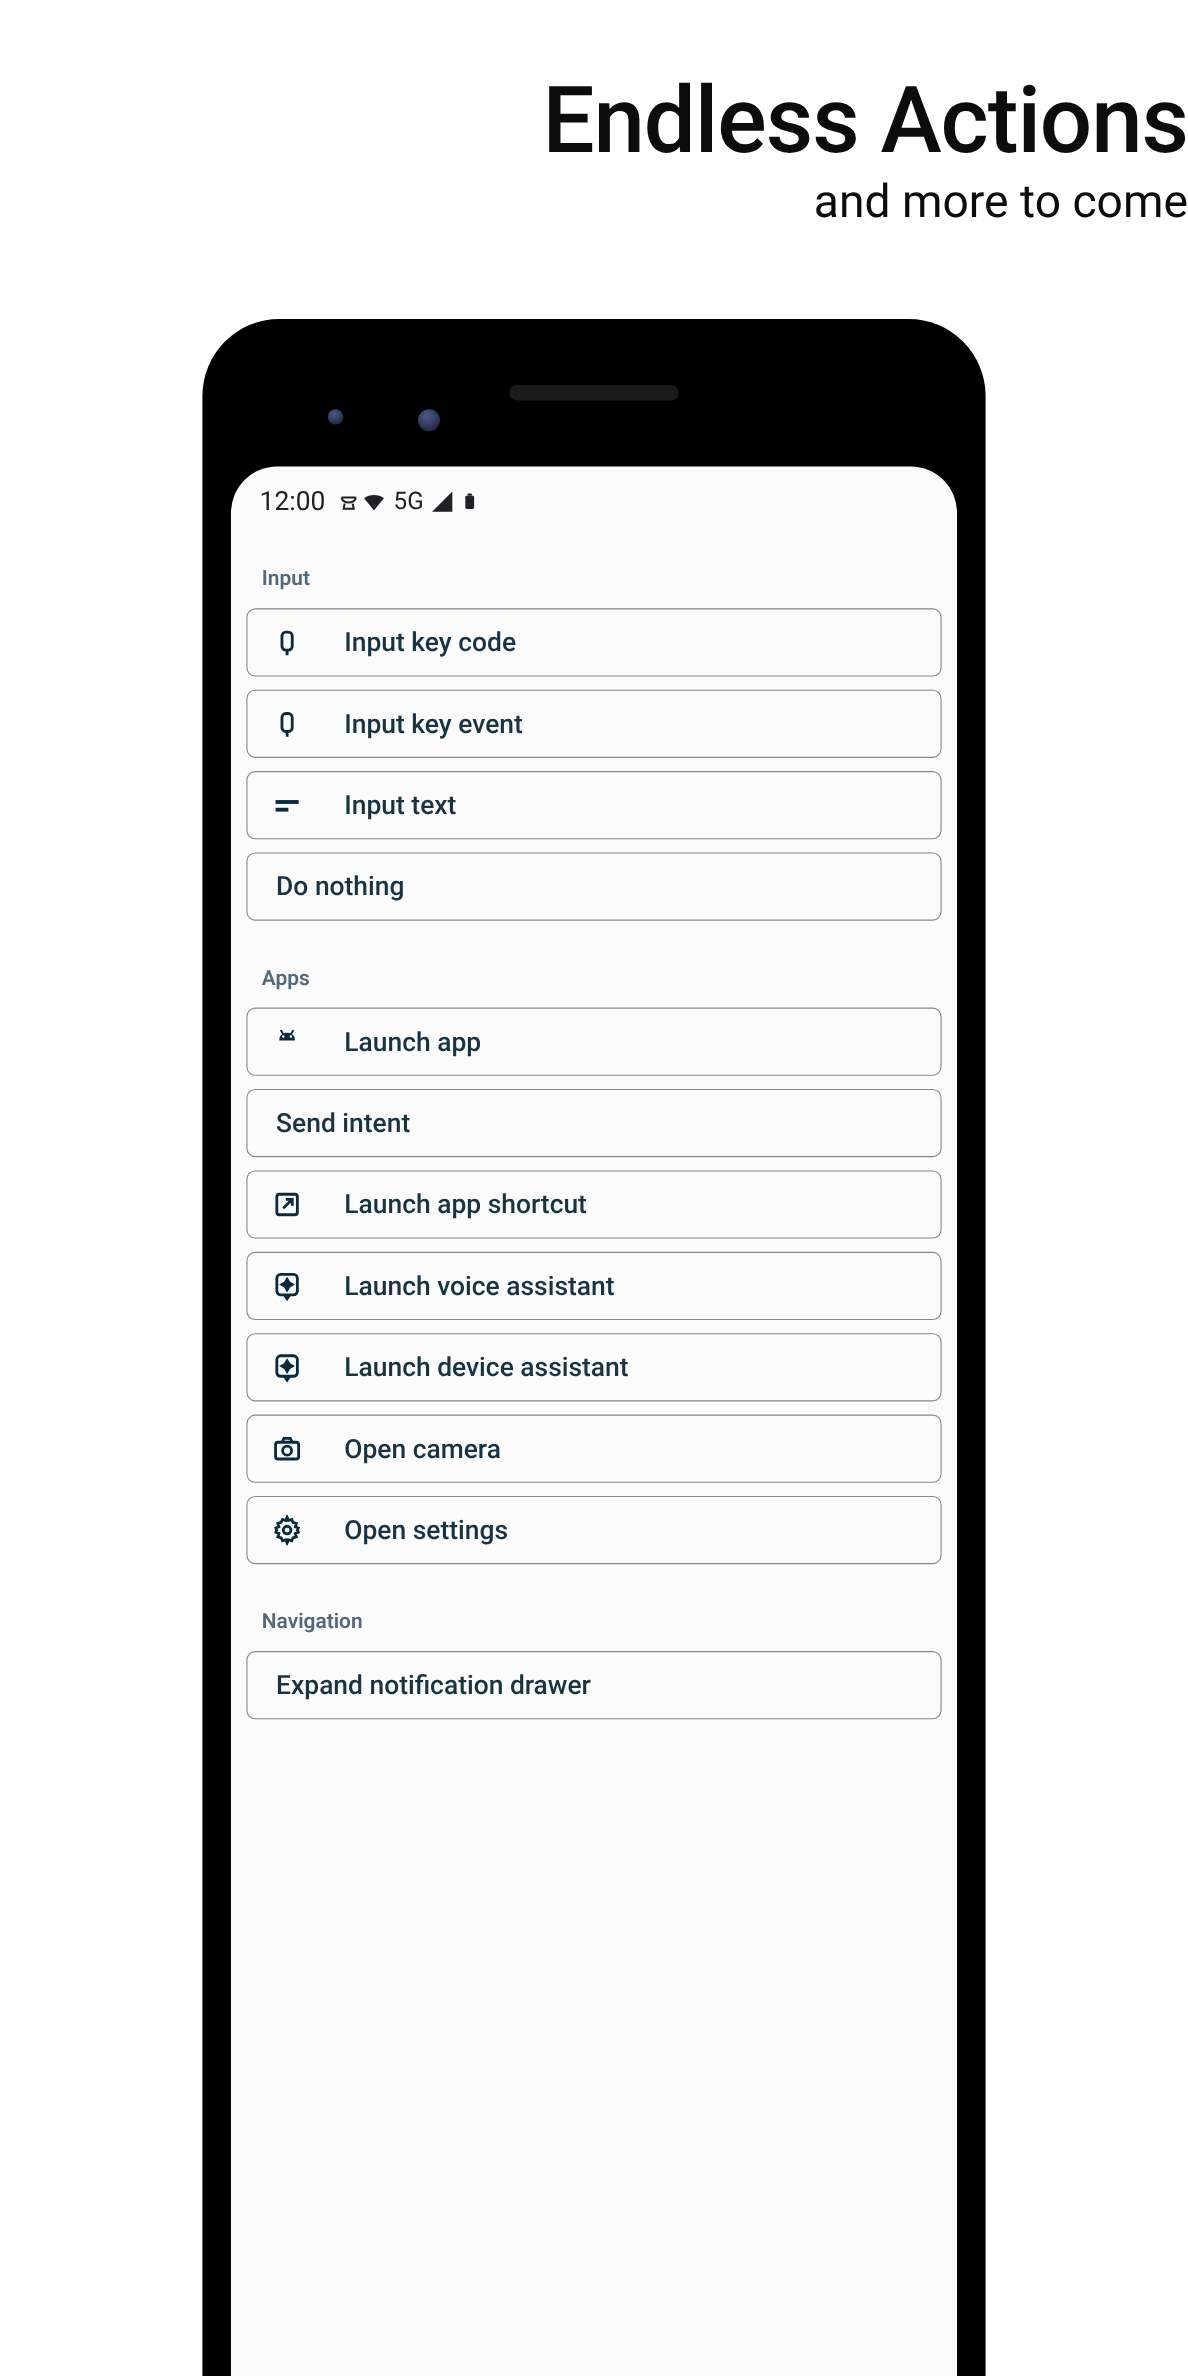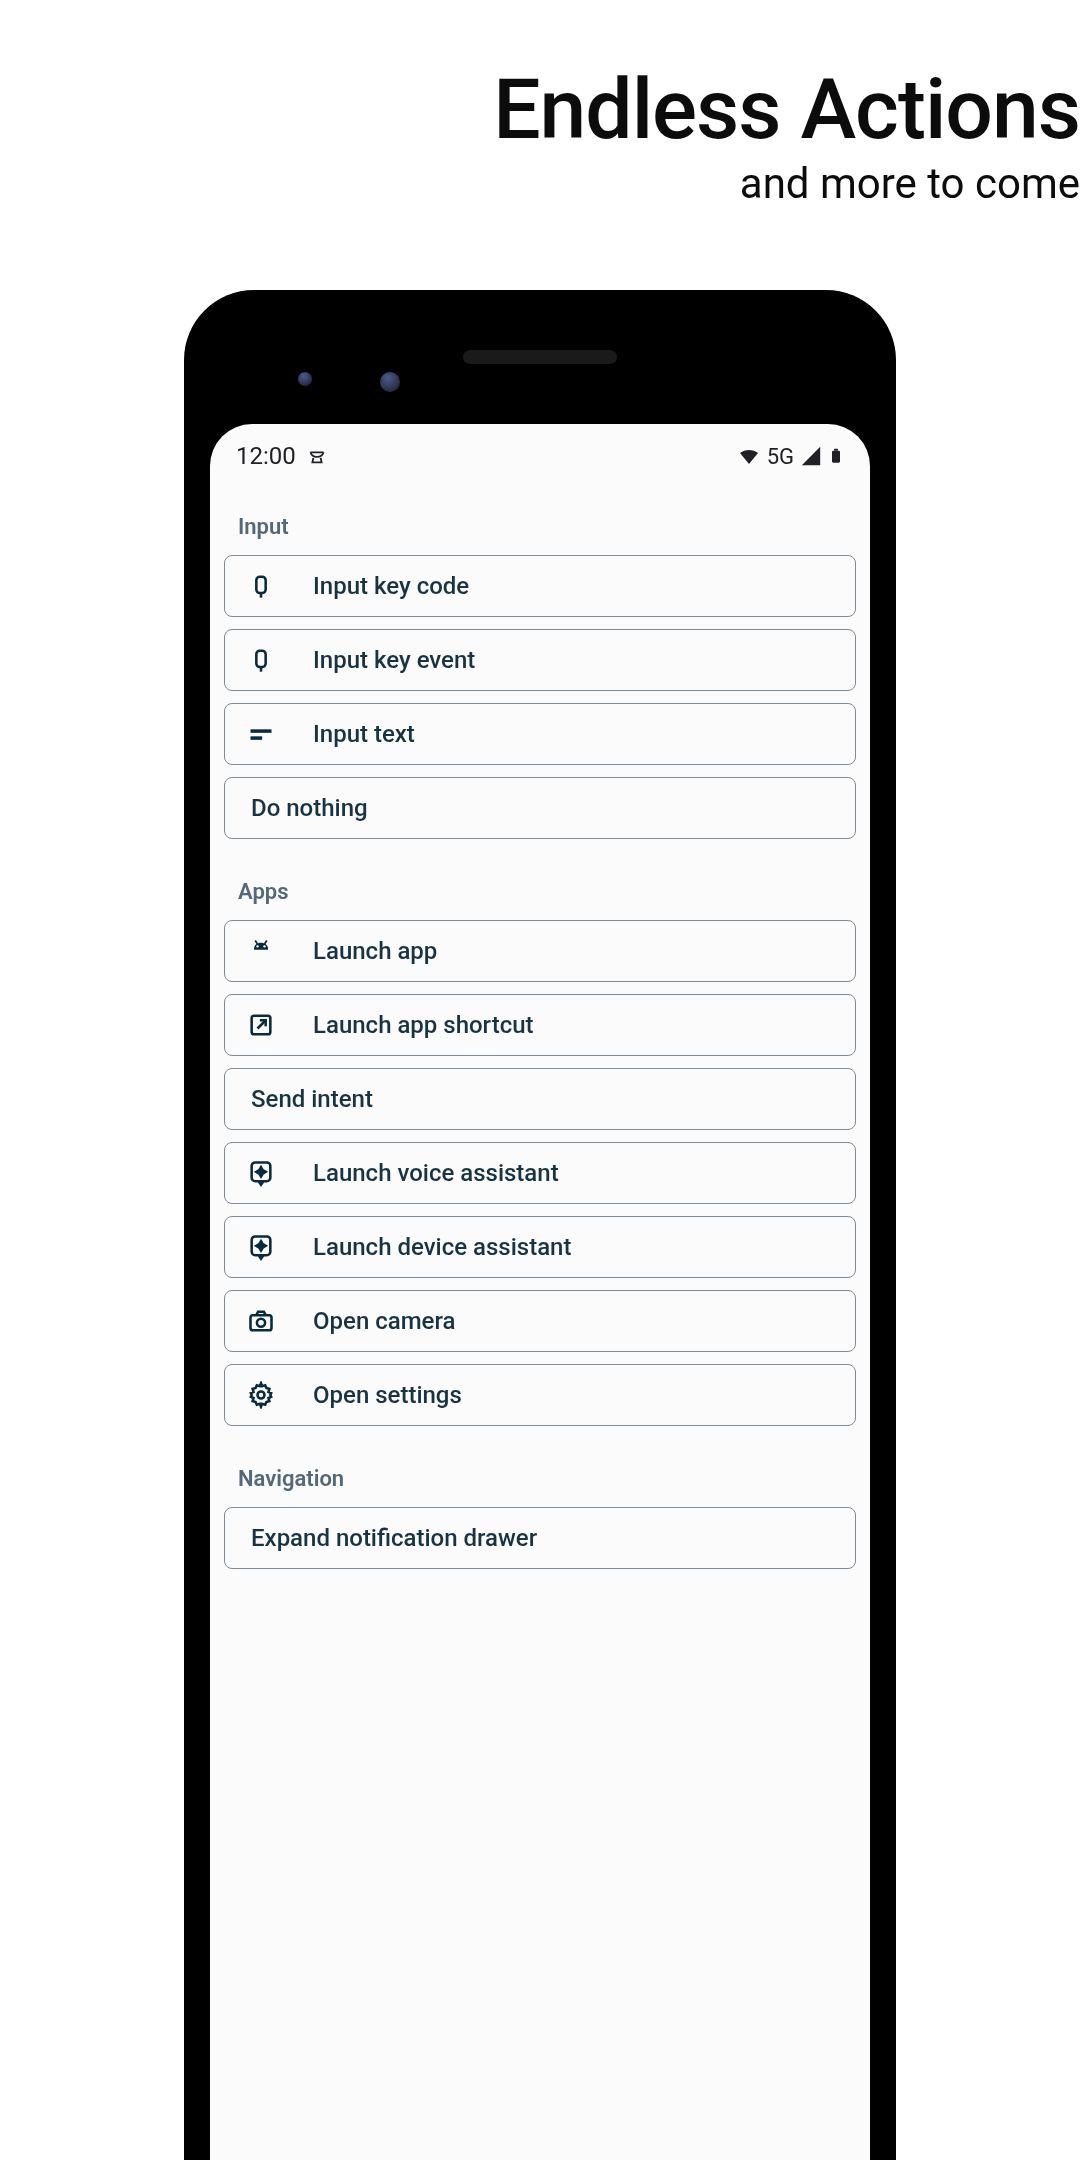--- a/index.html
+++ b/index.html
@@ -81,21 +81,21 @@
   .screen {
     background: #fbfbfc;
     border-radius: 42px 42px 0 0;
     margin: 0 8px;
     height: calc(100% - 116px);
     overflow: hidden;
     position: relative;
   }
   .status-bar {
     display: flex;
-    justify-content: space-between;
+    justify-content: flex-start;
     align-items: center;
     padding: 18px 26px 10px 26px;
     font-size: 24px;
     color: #202124;
   }
   .status-left {
     display: flex;
     align-items: center;
     gap: 10px;
   }
@@ -105,21 +105,21 @@
     gap: 6px;
   }
   .status-icon {
     display: inline-flex;
     align-items: center;
   }
   .content {
     padding: 6px 14px 0 14px;
   }
   .section-header {
-    font-size: 22px;
+    font-size: 19px;
     font-weight: 600;
     color: #53687a;
     padding: 28px 14px 16px 14px;
   }
   .action-item {
     display: flex;
     align-items: center;
     border: 1px solid #7e8a94;
     border-radius: 8px;
     padding: 16px 22px;
@@ -238,32 +238,32 @@
                 <circle cx="9" cy="8" r="1" fill="#fff"></circle>
                 <circle cx="15" cy="8" r="1" fill="#fff"></circle>
                 <line x1="7" y1="3" x2="9" y2="6" stroke="#0a2a3f" stroke-width="1.5"></line>
                 <line x1="17" y1="3" x2="15" y2="6" stroke="#0a2a3f" stroke-width="1.5"></line>
               </svg>
           </span>
           <span class="action-label">Launch app</span>
         </div>
 
         <div class="action-item">
+          <span class="action-label no-icon">Send intent</span>
+        </div>
+
+        <div class="action-item">
           <span class="action-icon">
             <svg viewBox="0 0 24 24" fill="none" stroke="#0a2a3f" stroke-width="2.2">
                 <rect x="4" y="4" width="16" height="16" rx="2"></rect>
                 <line x1="9" y1="15" x2="16" y2="8"></line>
                 <polyline points="11,8 16,8 16,13"></polyline>
               </svg>
           </span>
           <span class="action-label">Launch app shortcut</span>
-        </div>
-
-        <div class="action-item">
-          <span class="action-label no-icon">Send intent</span>
         </div>
 
         <div class="action-item">
           <span class="action-icon">
             <svg viewBox="0 0 24 24" fill="none" stroke="#0a2a3f" stroke-width="2.2">
                 <rect x="4" y="3" width="16" height="16" rx="3"></rect>
                 <path d="M10 19l2 3 2-3"></path>
                 <path d="M12 7l1.5 2.5L16 11l-2.5 1.5L12 15l-1.5-2.5L8 11l2.5-1.5z" fill="#0a2a3f"></path>
               </svg>
           </span>

